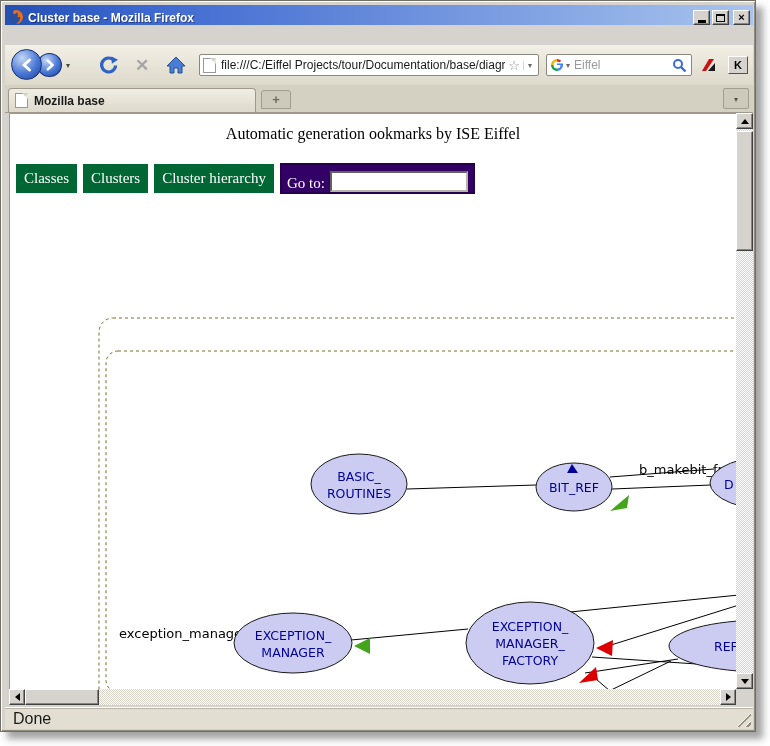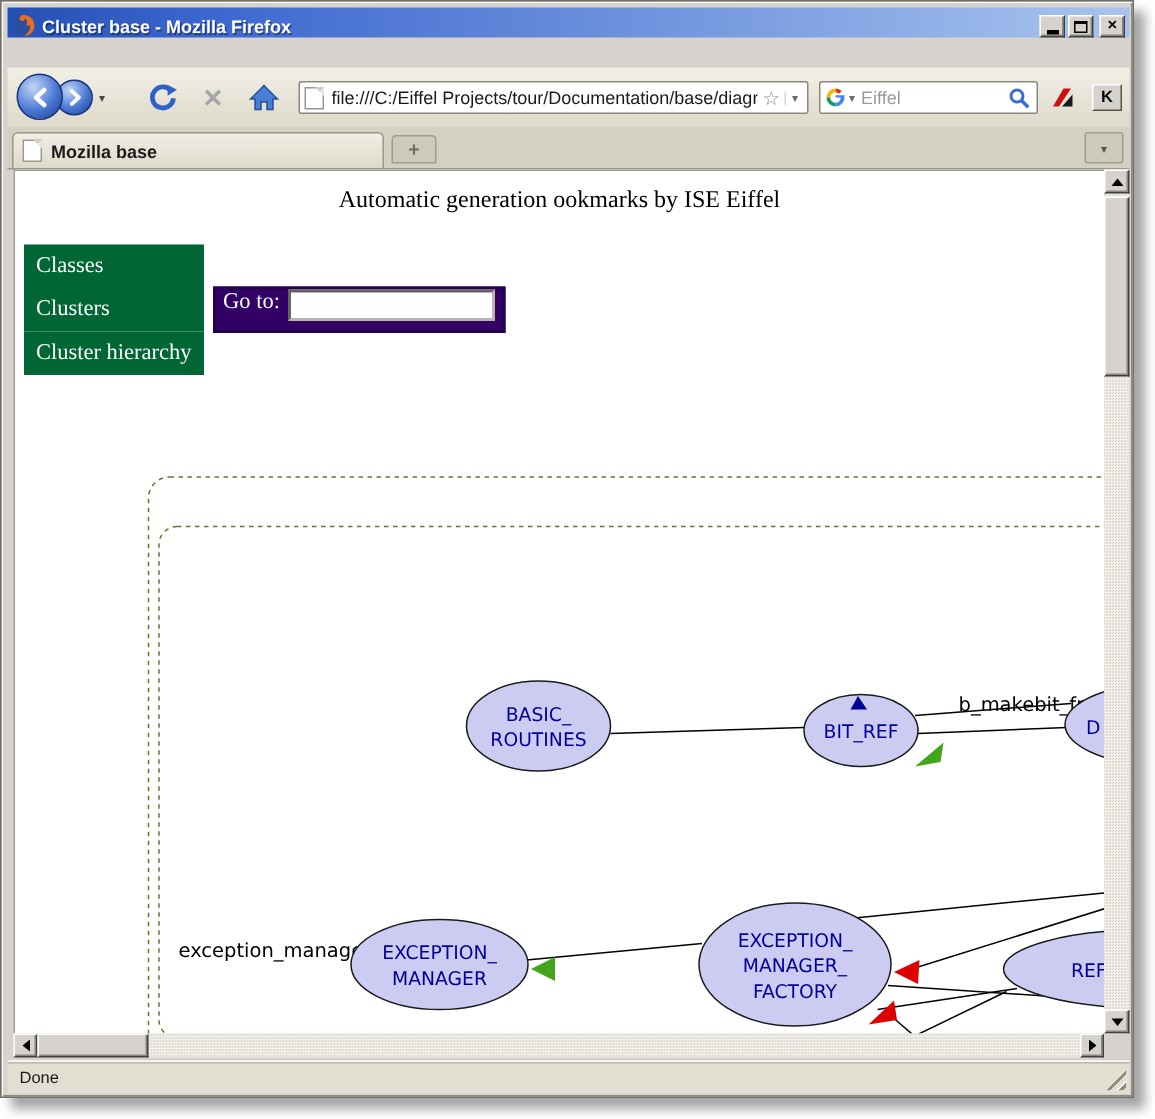--- a/index.html
+++ b/index.html
@@ -82,21 +82,21 @@
              color:#55524a; font-size:8px; text-align:center; line-height:21px; }
   
   .content { position:absolute; left:8px; top:112px; width:727px; height:576px;
              background:#ffffff; overflow:hidden; border-left:1px solid #9d9a8d; border-top:1px solid #9d9a8d; }
   .heading { position:absolute; left:0; right:0; top:11px; text-align:center;
              font-family:"Liberation Serif", serif; font-size:16px; color:#000; }
   .btnrow { position:absolute; left:6px; top:49px; display:flex; align-items:center; }
   .green-btn { display:inline-block; background:#006633; color:#fff;
                font-family:"Liberation Serif", serif; font-size:15px;
                padding:0 8px; height:29px; line-height:29px; margin-right:6px; }
-  .goto-box { display:flex; align-items:flex-start; background:#330066; border:2px solid #24004d;
+  .goto-box { display:flex; align-items:flex-end; background:#330066; border:2px solid #24004d;
               height:31px; padding:0 5px; }
   .goto-label { color:#fff; font-family:"Liberation Serif", serif; font-size:15px; margin-right:5px; }
   .goto-input { width:138px; height:21px; border:2px inset #b8b5aa; background:#fff;
                 font-size:12px; padding:0 3px; outline:none; }
   #diagram { position:absolute; left:0; top:0; }
   .node-label { font-family:"DejaVu Sans", sans-serif; font-size:12.5px; }
   .diag-label { font-family:"DejaVu Sans", sans-serif; font-size:13px; fill:#000; }
   
   .vscroll { position:absolute; left:735px; top:112px; width:17px; height:576px;
              background:repeating-conic-gradient(#ffffff 0% 25%, #d8d4c8 0% 50%) 0 0 / 2px 2px; }
@@ -110,21 +110,21 @@
   .tri { width:0; height:0; border:4px solid transparent; }
   .tri.up    { border-bottom:5px solid #000; margin-top:-4px; }
   .tri.down  { border-top:5px solid #000; margin-bottom:-4px; }
   .tri.left  { border-right:5px solid #000; margin-left:-4px; }
   .tri.right { border-left:5px solid #000; margin-right:-4px; }
   .sb-corner { position:absolute; left:735px; top:688px; width:17px; height:16px; background:#d6d3ce; }
   
   .statusbar { position:absolute; left:4px; top:706px; width:748px; height:22px;
                background:#e2dfd2; border-top:1px solid #fff; box-shadow:inset 0 1px 0 #b9b6a9;
                display:flex; align-items:center; }
-  .status-text { font-size:11px; color:#1a1a1a; margin-left:8px; }
+  .status-text { font-size:16px; color:#1a1a1a; margin-left:8px; }
   .grip { position:absolute; right:2px; bottom:2px; width:14px; height:14px;
           background:repeating-linear-gradient(135deg, transparent 0 3px, #ffffff 3px 4px, #908c80 4px 6px);
           clip-path:polygon(100% 0, 100% 100%, 0 100%); }
 </style>
 </head>
 <body>
 
 <div class="screen">
   <div class="window">
 
@@ -249,21 +249,21 @@
           <ellipse cx="762" cy="644" rx="95" ry="26" fill="#ccccf2" stroke="#1a1a1a" stroke-width="1"></ellipse>
           <text x="712" y="649" class="node-label" text-anchor="start" fill="#000099">REFA</text>
           <polygon points="565,471 576,471 570,462" fill="#000099"></polygon>
           <polygon points="608,509 627,493 625,506" fill="#44a51c"></polygon>
           <polygon points="352,644 368,636 368,652" fill="#44a51c"></polygon>
           <polygon points="594,646 611,638 610,654" fill="#dd0000"></polygon>
           <polygon points="577,681 594,665 596,678" fill="#dd0000"></polygon>
         </svg>
       <div class="heading">Automatic generation ookmarks by ISE Eiffel</div>
       <div class="btnrow">
-        <span id="green-buttons" style="display:flex;flex-direction:column;">
+        <span id="green-buttons" style="display:flex;">
             <span class="green-btn">Classes</span>
             <span class="green-btn">Clusters</span>
             <span class="green-btn">Cluster hierarchy</span>
           </span>
         <span class="goto-box">
           <span class="goto-label">Go to:</span>
           <input class="goto-input" type="text" value="" style="">
         </span>
       </div>
     </div>

